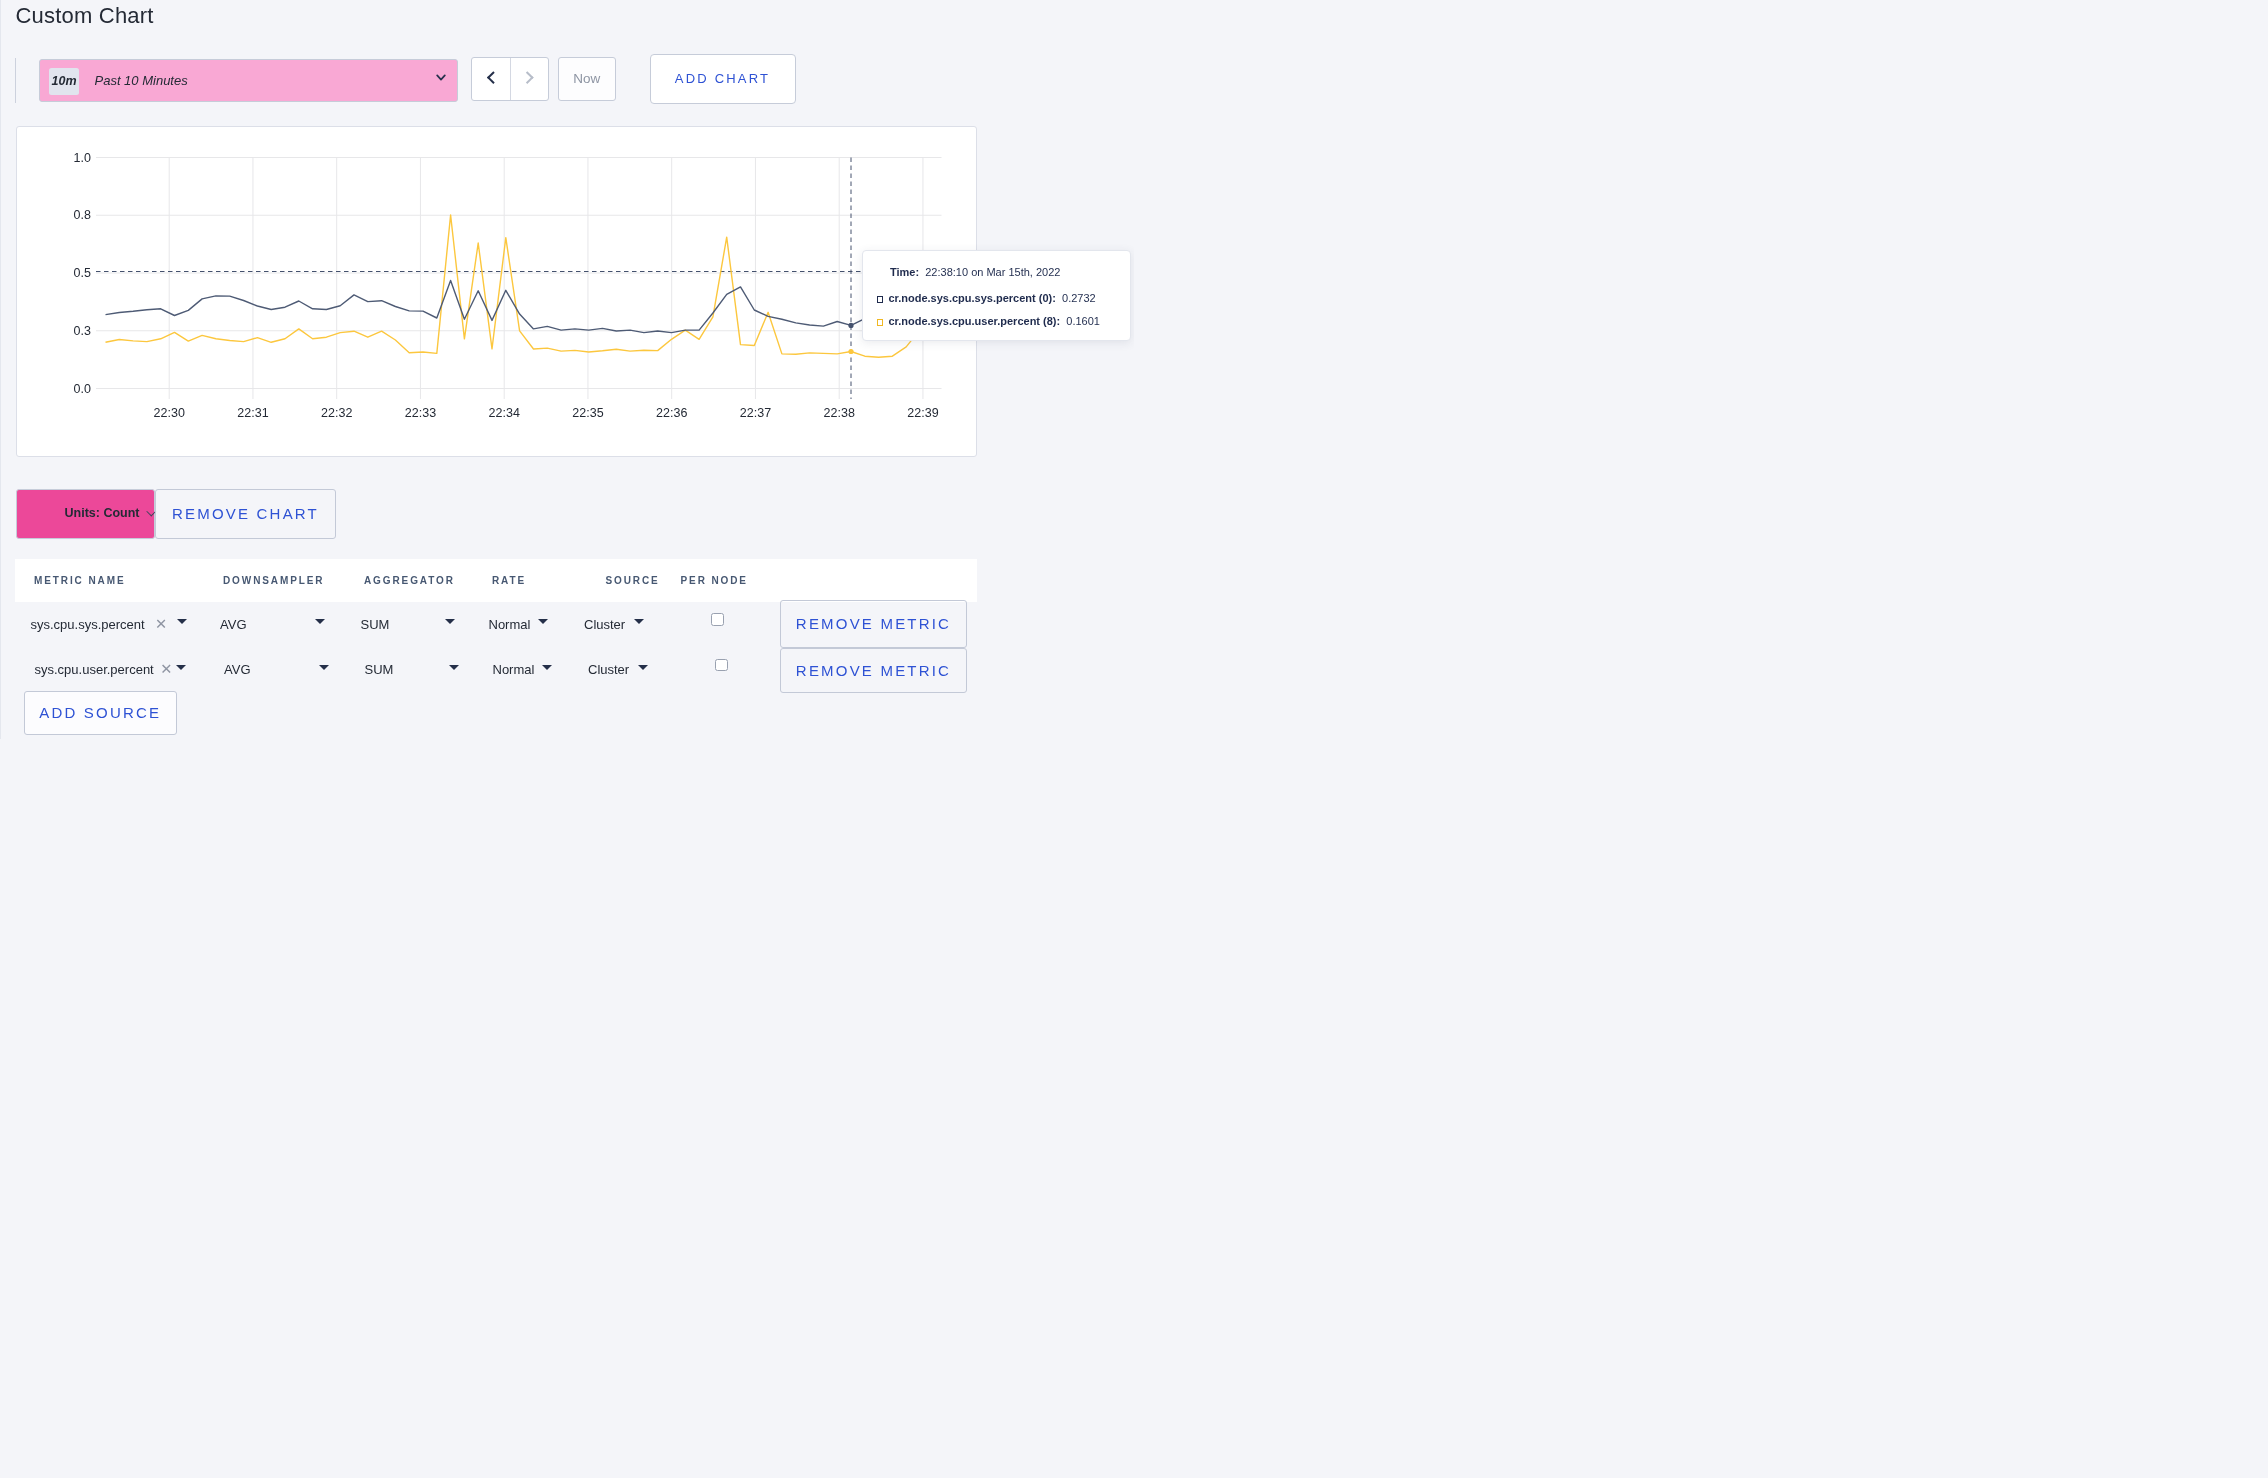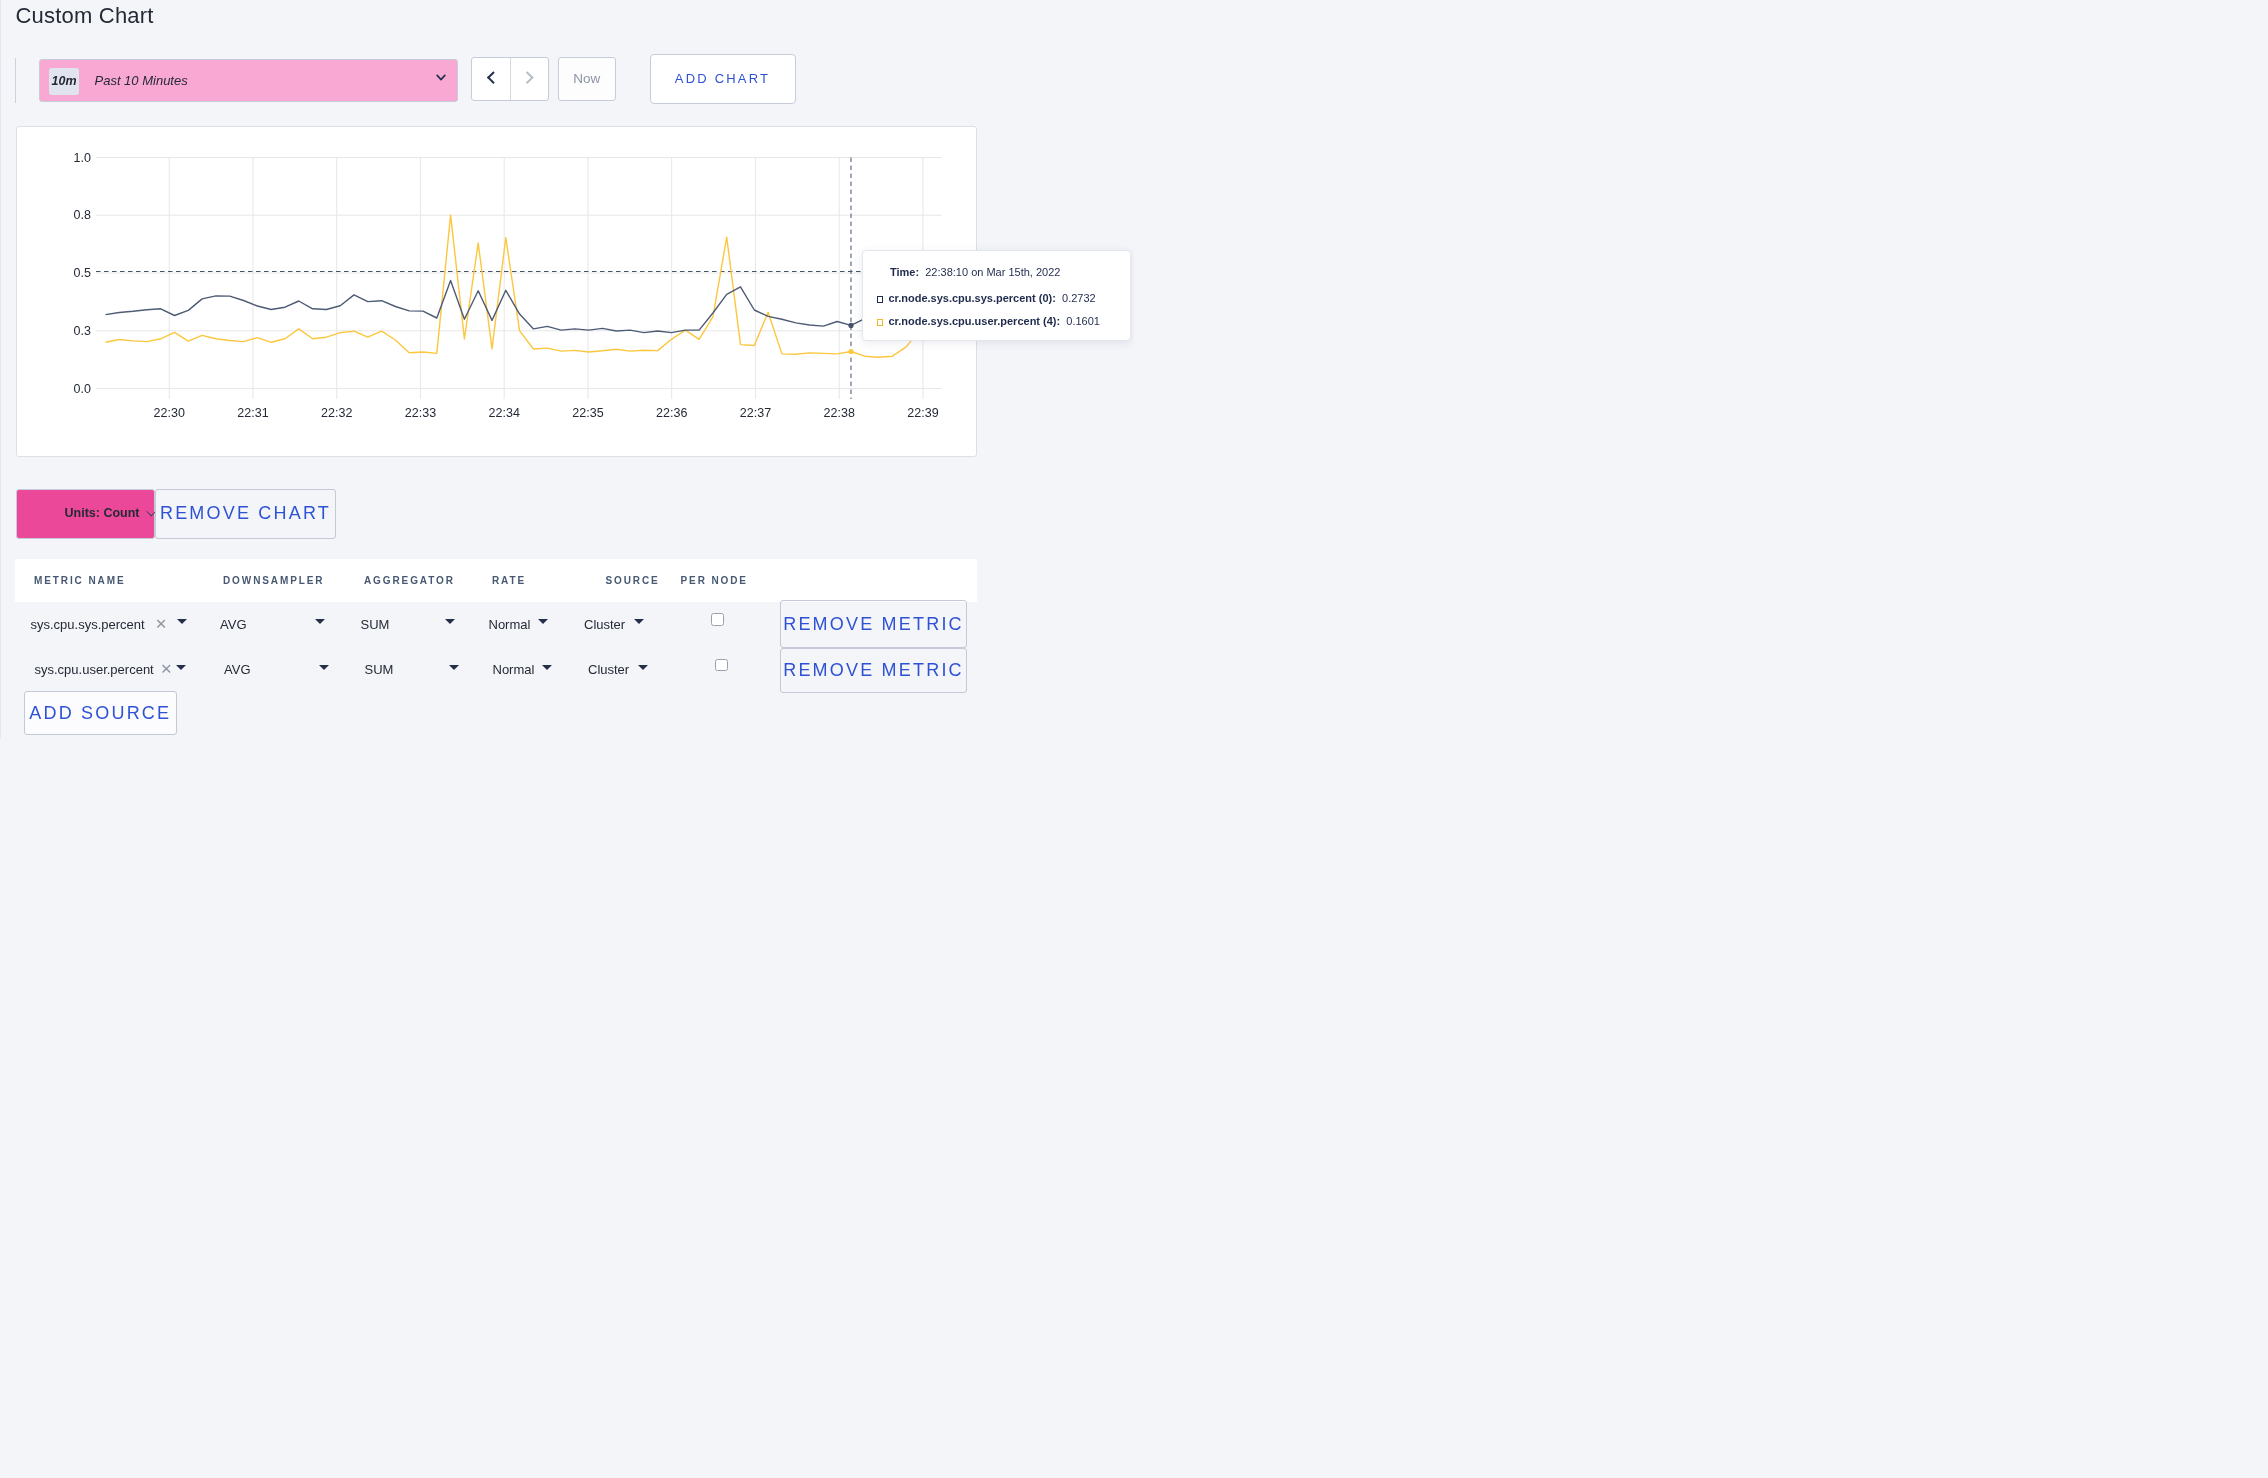--- a/index.html
+++ b/index.html
@@ -19,21 +19,21 @@
 .chev.r { left:51px; border-right:2.5px solid #b7bdc9; border-top:2.5px solid #b7bdc9; transform:rotate(45deg); }
 .nowbtn { left:558px; top:57px; width:57.5px; height:44px; background:#fdfdfe; border:1px solid #c6ccd9; border-radius:3px; color:#8e95a3; font-size:13.5px; font-weight:500; text-align:center; line-height:42px; }
 .addchart { left:649.5px; top:54px; width:146px; height:49.5px; background:#fff; border:1px solid #c6ccd9; border-radius:4px; color:#2e52d4; font-size:13px; font-weight:500; letter-spacing:2.2px; text-align:center; line-height:47px; }
 .panel { left:16px; top:125.5px; width:961px; height:331.5px; background:#fff; border:1px solid #dcdfe8; border-radius:3px; }
 .axlab { font-family:"Liberation Sans",sans-serif; font-size:12.5px; fill:#242a35; }
 .tooltip { left:862px; top:249.5px; width:268.5px; height:91px; background:#fff; border:1px solid #e3e6ed; border-radius:4px; box-shadow:0 2px 10px rgba(50,60,90,.10); color:#1f2b4d; font-size:11px; }
 .ttrow { position:absolute; left:14px; white-space:nowrap; }
 .sw { display:inline-block; width:6.4px; height:6.4px; border-width:1.7px; border-style:solid; margin-right:5px; position:relative; top:0.5px; }
 .units { left:16px; top:489px; width:139px; height:49.5px; background:#ec4899; border:1px solid #c6ccd9; border-radius:3px; font-size:12.5px; font-weight:bold; color:#242a35; text-align:right; line-height:47.5px; }
 .unitchev { display:inline-block; width:6.5px; height:6.5px; border-right:1.5px solid #3c465c; border-bottom:1.5px solid #3c465c; transform:rotate(45deg); margin-left:8px; position:relative; top:-2.5px; }
-.btn-blue { border:1px solid #c3c9d7; border-radius:3px; color:#2e52d4; font-size:18px; font-weight:500; letter-spacing:2.2px; text-align:center; }
+.btn-blue { border:1px solid #c3c9d7; border-radius:3px; color:#2e52d4; font-size:15px; font-weight:500; letter-spacing:2.2px; text-align:center; }
 .removechart { left:155px; top:489px; width:181px; height:49.5px; line-height:47.5px; }
 .thead { left:15px; top:558.5px; width:962px; height:43px; background:#fff; }
 .th { position:absolute; top:0; line-height:43px; font-size:10px; font-weight:600; letter-spacing:1.9px; color:#475872; }
 .row { position:absolute; font-size:13px; color:#242a35; }
 .x { color:#8f95a3; font-size:14.5px; margin-left:3px; }
 .tri { position:absolute; top:17.6px; width:0; height:0; border-left:5.5px solid transparent; border-right:5.5px solid transparent; border-top:5.6px solid #242f49; }
 .cell { position:absolute; top:0; white-space:nowrap; }
 .checkbox { position:absolute; width:12.5px; height:12.5px; background:#fff; border:1.4px solid #99a1b0; border-radius:2.5px; }
 .rmmetric { position:absolute; left:780px; width:187px; line-height:46px; }
 .addmetric { left:23.5px; top:690.5px; width:153.5px; height:44.5px; background:#fcfcfe; line-height:42.5px; }
@@ -95,21 +95,21 @@
 <line x1="96.0" y1="271.5" x2="941.5" y2="271.5" stroke="#44516d" stroke-width="1" stroke-dasharray="4.5,3.5"></line>
 <line x1="851.0" y1="157.5" x2="851.0" y2="399.0" stroke="#44516d" stroke-width="1" stroke-dasharray="4.5,3.5"></line>
 <polyline points="105.5,342.3 119.3,339.5 133.1,340.9 146.9,341.6 160.7,338.8 174.5,332.4 188.3,341.1 202.1,335.4 215.9,338.8 229.7,340.5 243.6,341.6 257.4,337.7 271.2,342.3 285.0,338.8 298.8,328.9 312.6,338.8 326.4,337.2 340.2,332.6 354.0,331.2 367.8,337.2 381.6,331.2 395.4,340.0 409.2,352.7 423.0,352.0 436.8,353.4 450.6,215.0 464.4,338.8 478.2,243.0 492.0,348.8 505.8,237.7 519.6,330.8 533.5,349.0 547.3,348.1 561.1,351.1 574.9,350.4 588.7,352.0 602.5,350.8 616.3,349.2 630.1,351.1 643.9,350.2 657.7,350.6 671.5,339.3 685.3,330.1 699.1,339.3 712.9,316.9 726.7,237.2 740.5,344.6 754.3,345.5 768.1,312.3 781.9,353.9 795.8,354.3 809.6,352.9 823.4,353.4 837.2,353.9 851.0,351.5 864.8,356.2 878.6,357.3 892.4,356.2 906.2,346.9 920.0,329.6 933.8,338.8" fill="none" stroke="#fcc73e" stroke-width="1.4" stroke-linejoin="round"></polyline>
 <polyline points="105.5,314.6 119.3,312.5 133.1,311.3 146.9,309.7 160.7,308.8 174.5,315.5 188.3,310.4 202.1,298.9 215.9,295.9 229.7,296.1 243.6,300.5 257.4,306.0 271.2,309.5 285.0,307.2 298.8,301.0 312.6,308.8 326.4,309.5 340.2,305.8 354.0,294.9 367.8,301.6 381.6,300.7 395.4,306.5 409.2,310.9 423.0,311.1 436.8,318.0 450.6,280.4 464.4,319.2 478.2,290.8 492.0,320.4 505.8,290.3 519.6,314.1 533.5,328.9 547.3,326.4 561.1,330.1 574.9,328.9 588.7,330.1 602.5,328.4 616.3,331.0 630.1,330.1 643.9,332.6 657.7,331.0 671.5,332.6 685.3,330.1 699.1,330.1 712.9,313.0 726.7,294.3 740.5,286.9 754.3,310.0 768.1,316.4 781.9,319.2 795.8,322.9 809.6,325.0 823.4,326.1 837.2,321.5 851.0,325.4 864.8,318.7 878.6,314.1 892.4,320.1 906.2,315.0 920.0,317.8 933.8,315.7" fill="none" stroke="#4e5b75" stroke-width="1.4" stroke-linejoin="round"></polyline>
 <circle cx="851.0" cy="325.4" r="2.6" fill="#44516d"></circle>
 <circle cx="851.0" cy="351.5" r="2.6" fill="#fcc73e"></circle>
 </svg>
 <div class="abs tooltip">
 <div class="ttrow" style="top:15.5px;left:27px;"><b>Time:</b>&nbsp;&nbsp;22:38:10 on Mar 15th, 2022</div>
 <div class="ttrow" style="top:41.5px;"><span class="sw" style="border-color:#1f2b4d;"></span><b>cr.node.sys.cpu.sys.percent (0):</b>&nbsp; 0.2732</div>
-<div class="ttrow" style="top:64.5px;"><span class="sw" style="border-color:#f0b823;"></span><b>cr.node.sys.cpu.user.percent (4):</b>&nbsp; 0.1601</div>
+<div class="ttrow" style="top:64.5px;"><span class="sw" style="border-color:#f0b823;"></span><b>cr.node.sys.cpu.user.percent (8):</b>&nbsp; 0.1601</div>
 </div>
 <div class="abs units">Units: Count<span class="unitchev"></span></div>
 <div class="abs btn-blue removechart">REMOVE CHART</div>
 <div class="abs thead">
 <span class="th" style="left:19px;">METRIC NAME</span>
 <span class="th" style="left:208px;">DOWNSAMPLER</span>
 <span class="th" style="left:349px;">AGGREGATOR</span>
 <span class="th" style="left:477px;">RATE</span>
 <span class="th" style="left:574.5px;margin-left:16px;">SOURCE</span>
 <span class="th" style="left:665.5px;text-align:right;">PER NODE</span>

